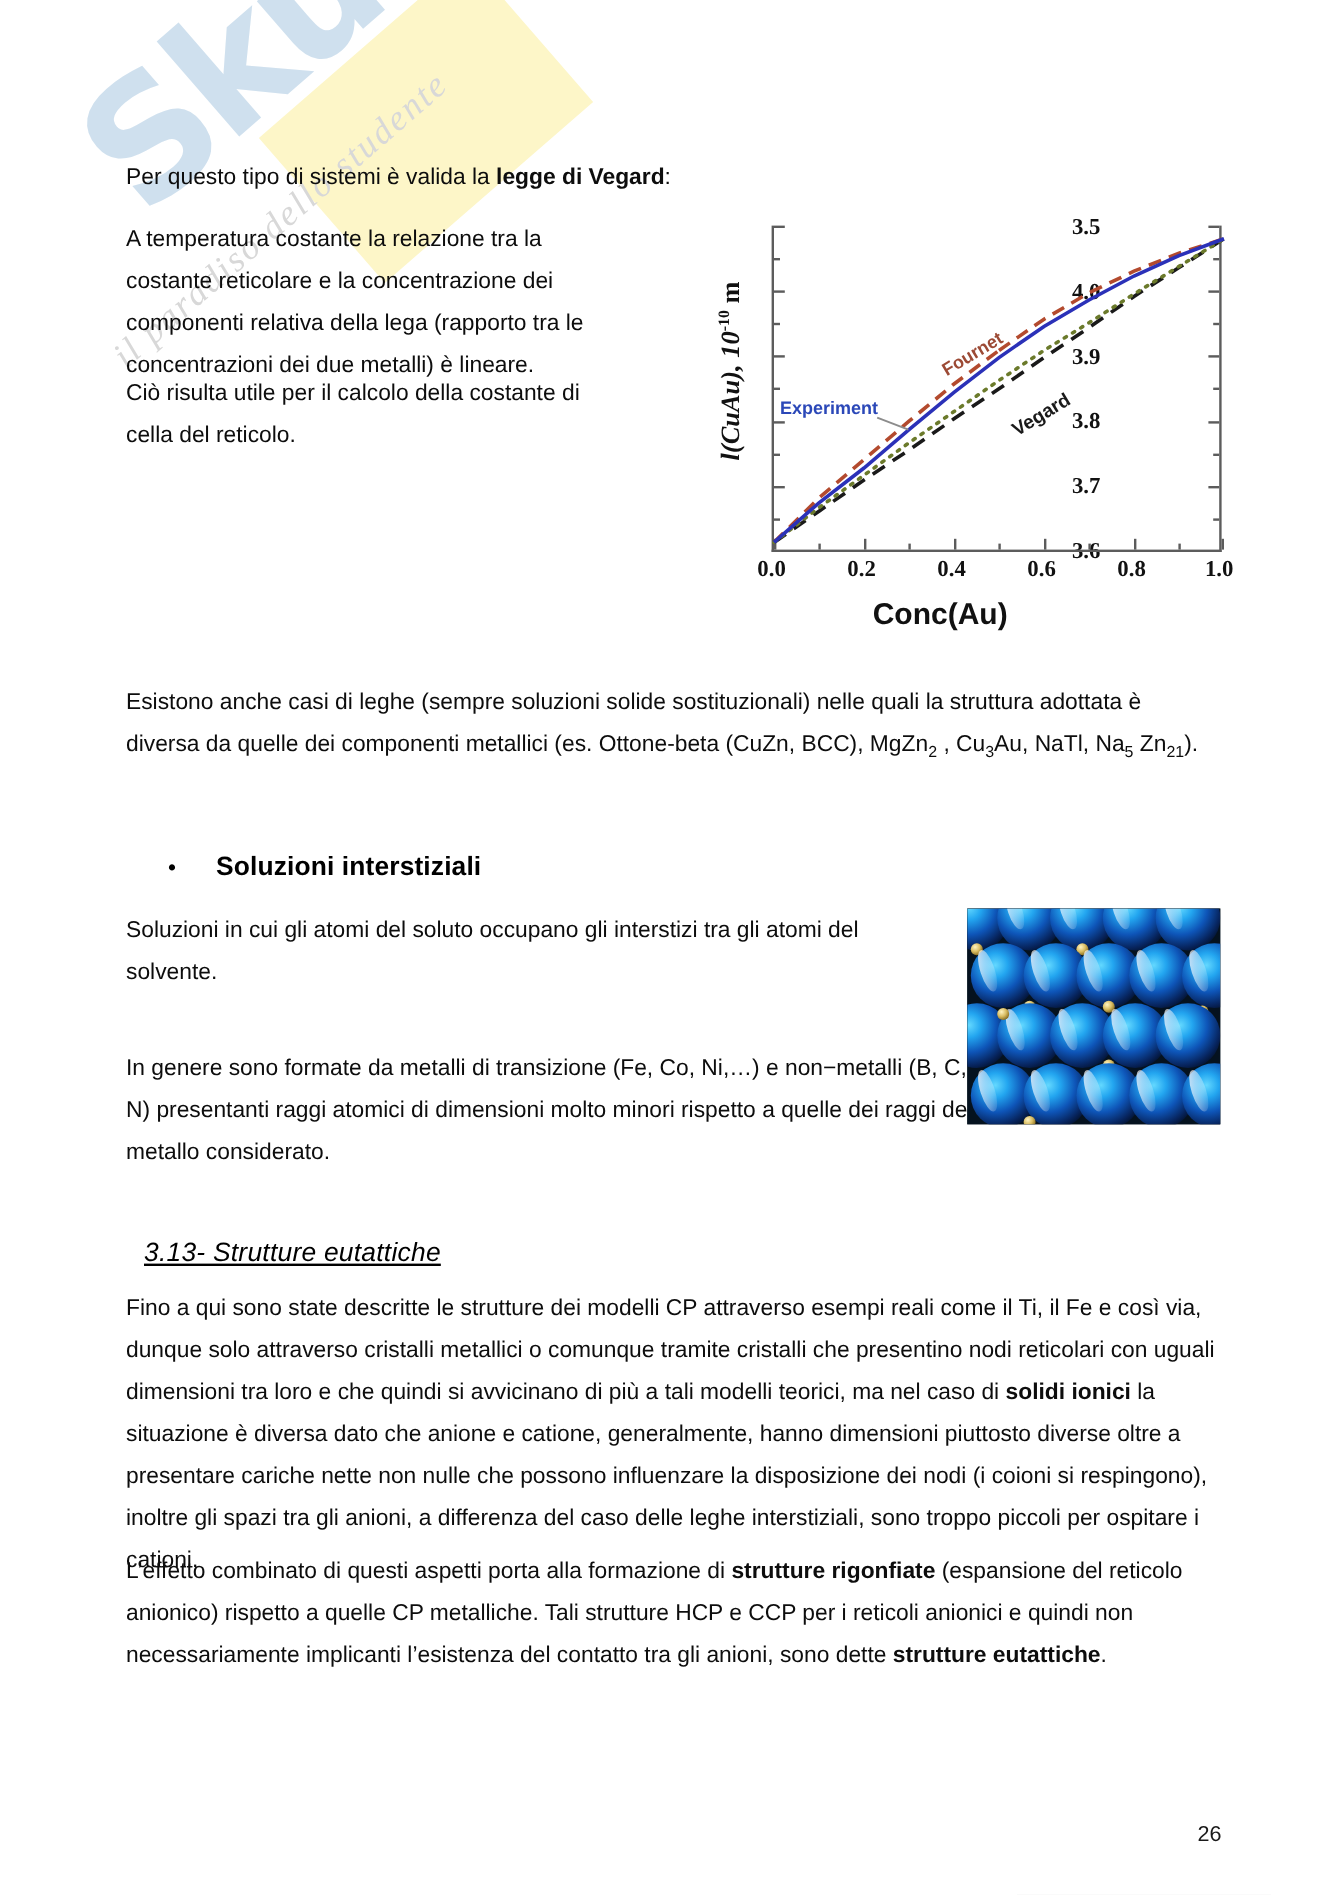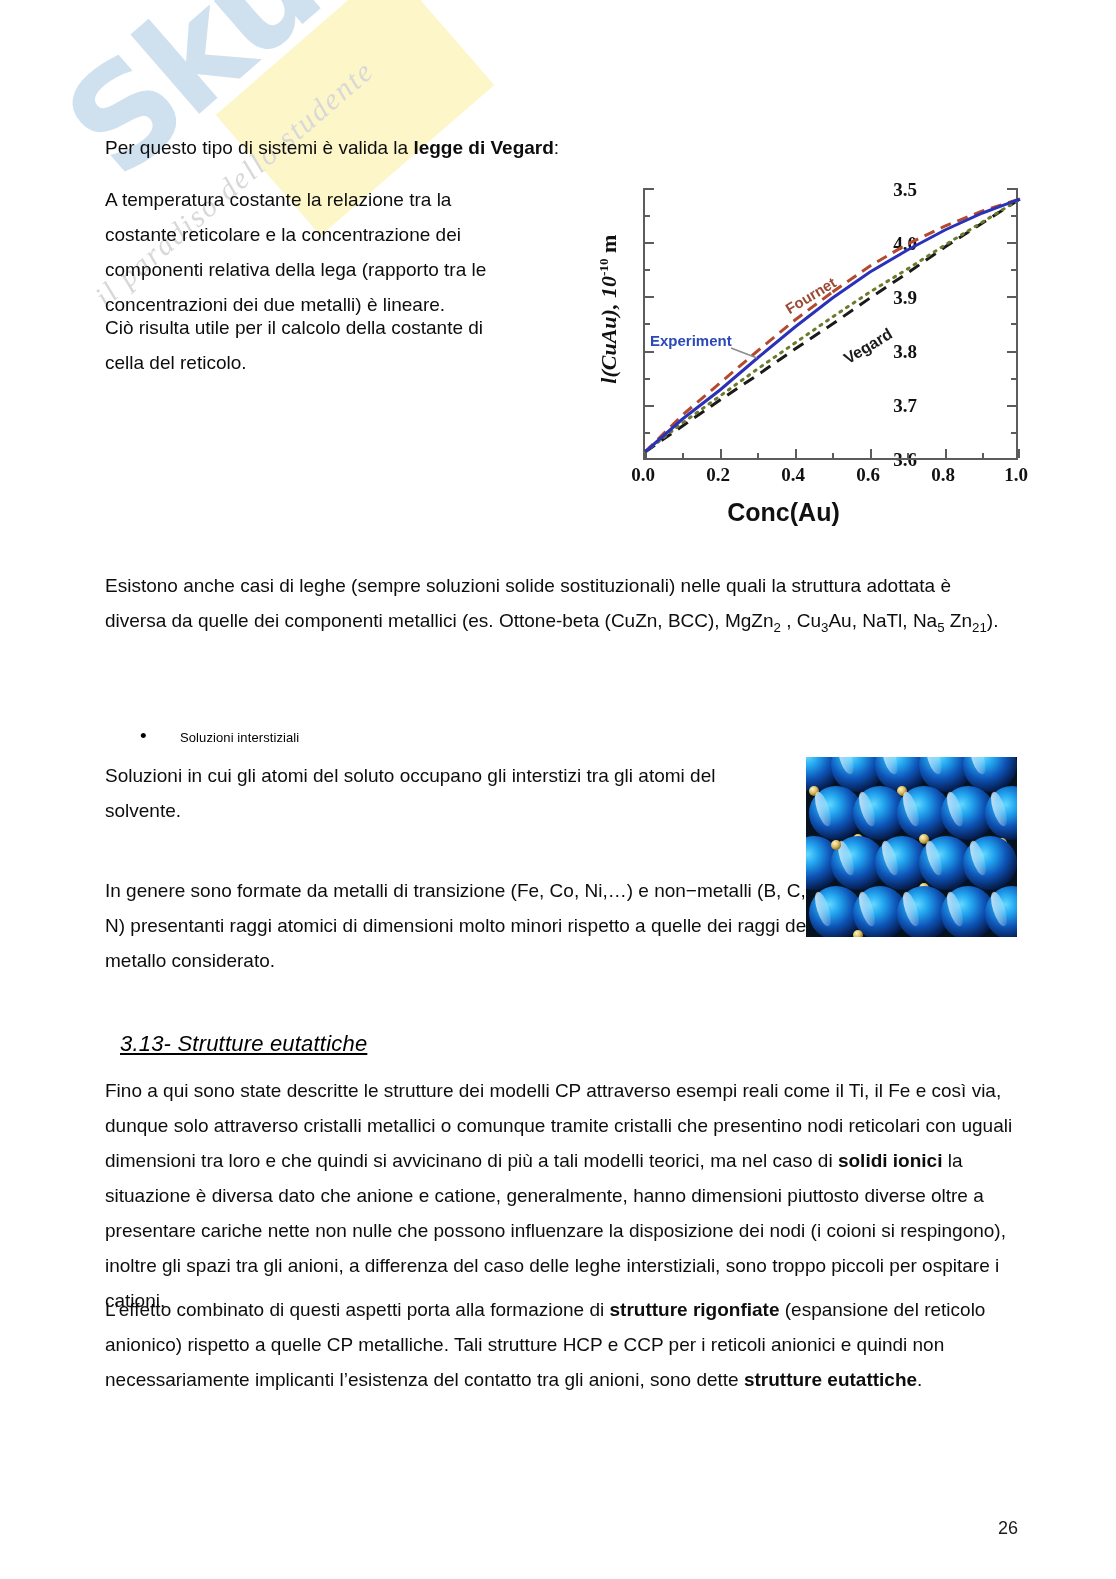--- a/index.html
+++ b/index.html
@@ -94,25 +94,24 @@
     align-items: baseline;
   }
   .bullet-dot {
     width: 40px;
     padding-left: 35px;
     font-size: 19px;
     line-height: 30px;
     color: #000;
   }
   .bullet-label {
-    font-size: 13px;
-    font-weight: normal;
+    font-size: 22px;
+    font-weight: bold;
     line-height: 30px;
     letter-spacing: 0.1px;
-    margin-top: 16px;
   }
 
   h2.section-heading {
     position: absolute;
     left: 105px;
     top: 1016px;
     margin: 15px;
     font-size: 22px;
     font-weight: normal;
     font-style: italic;

